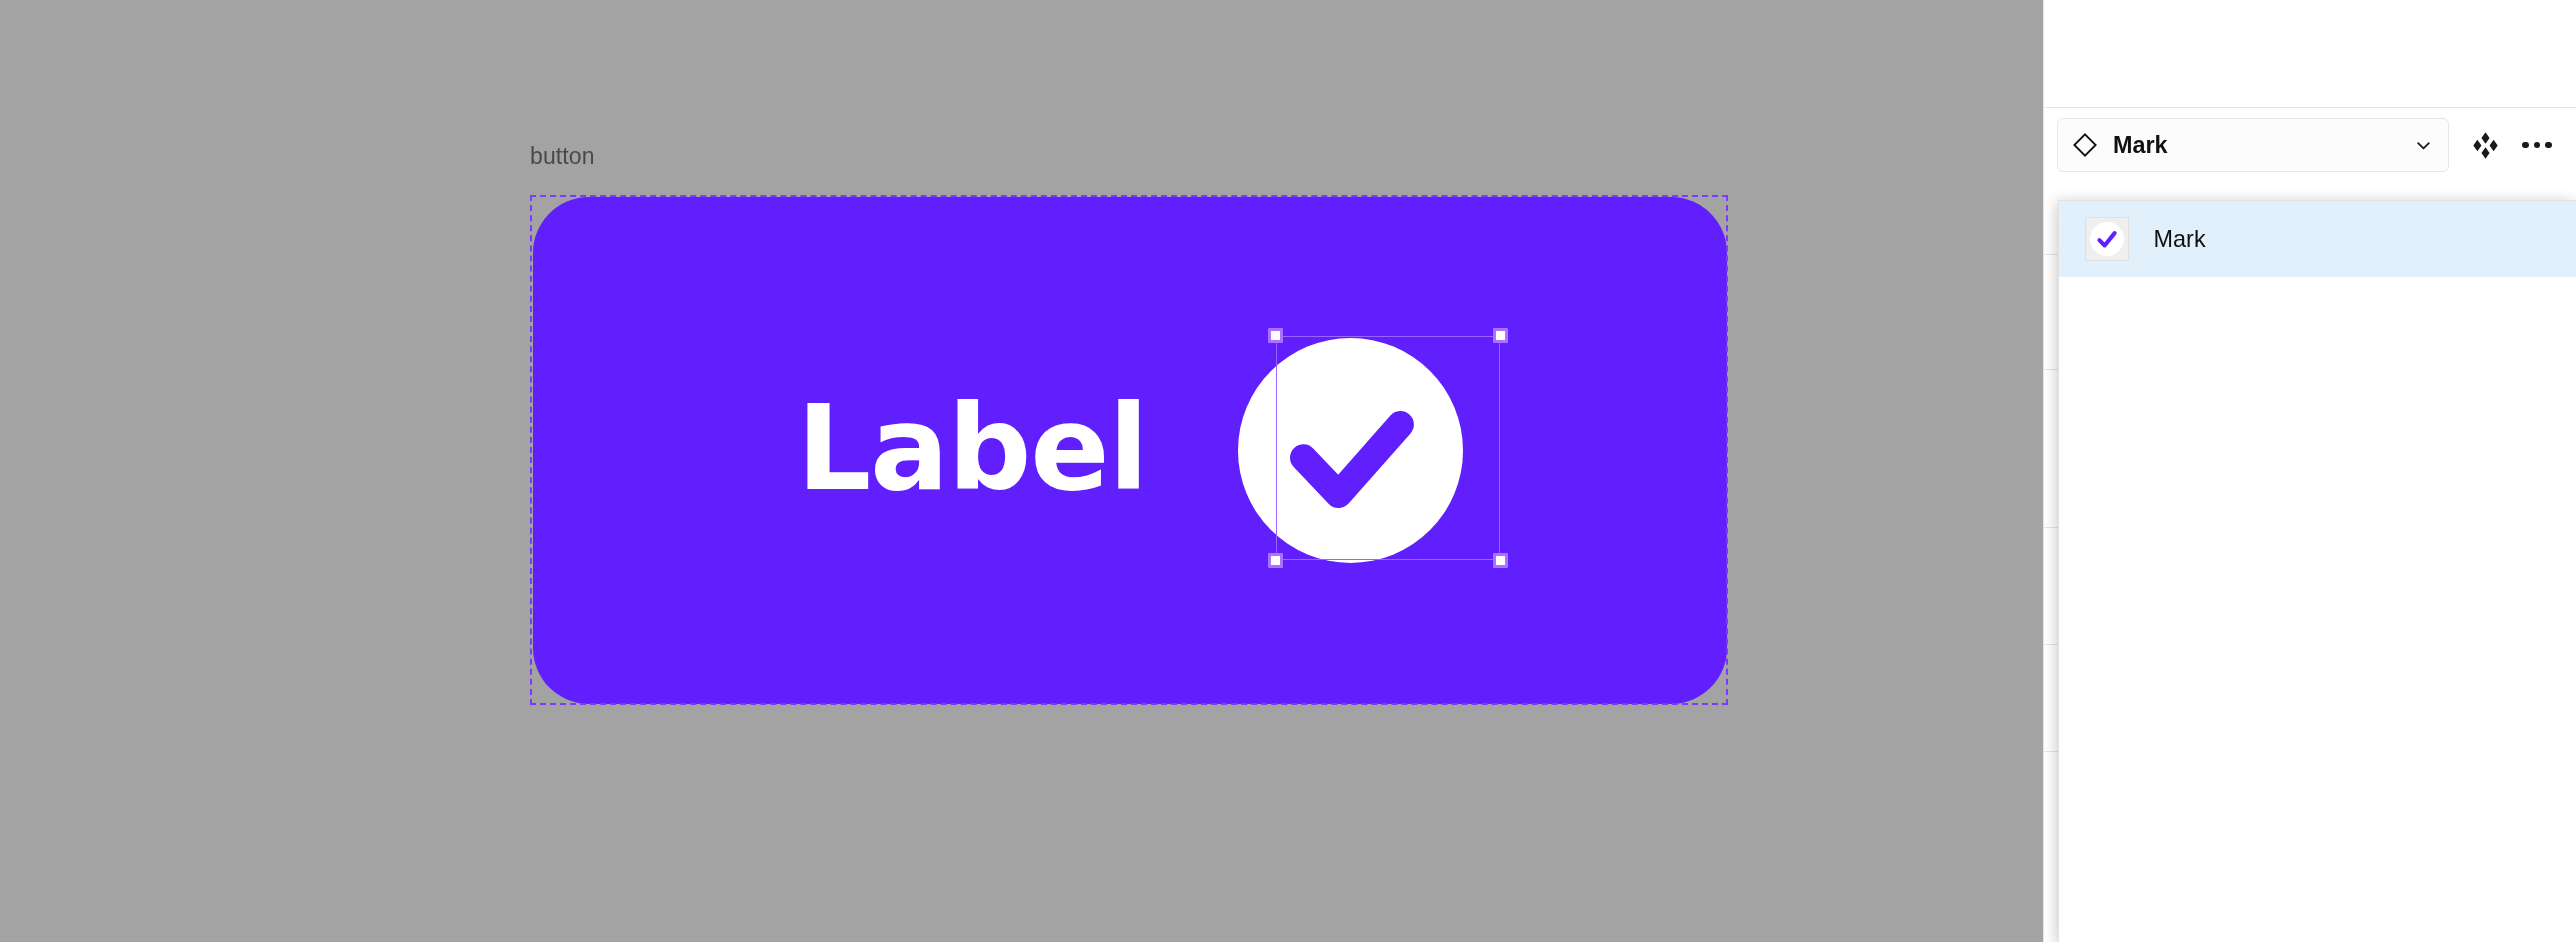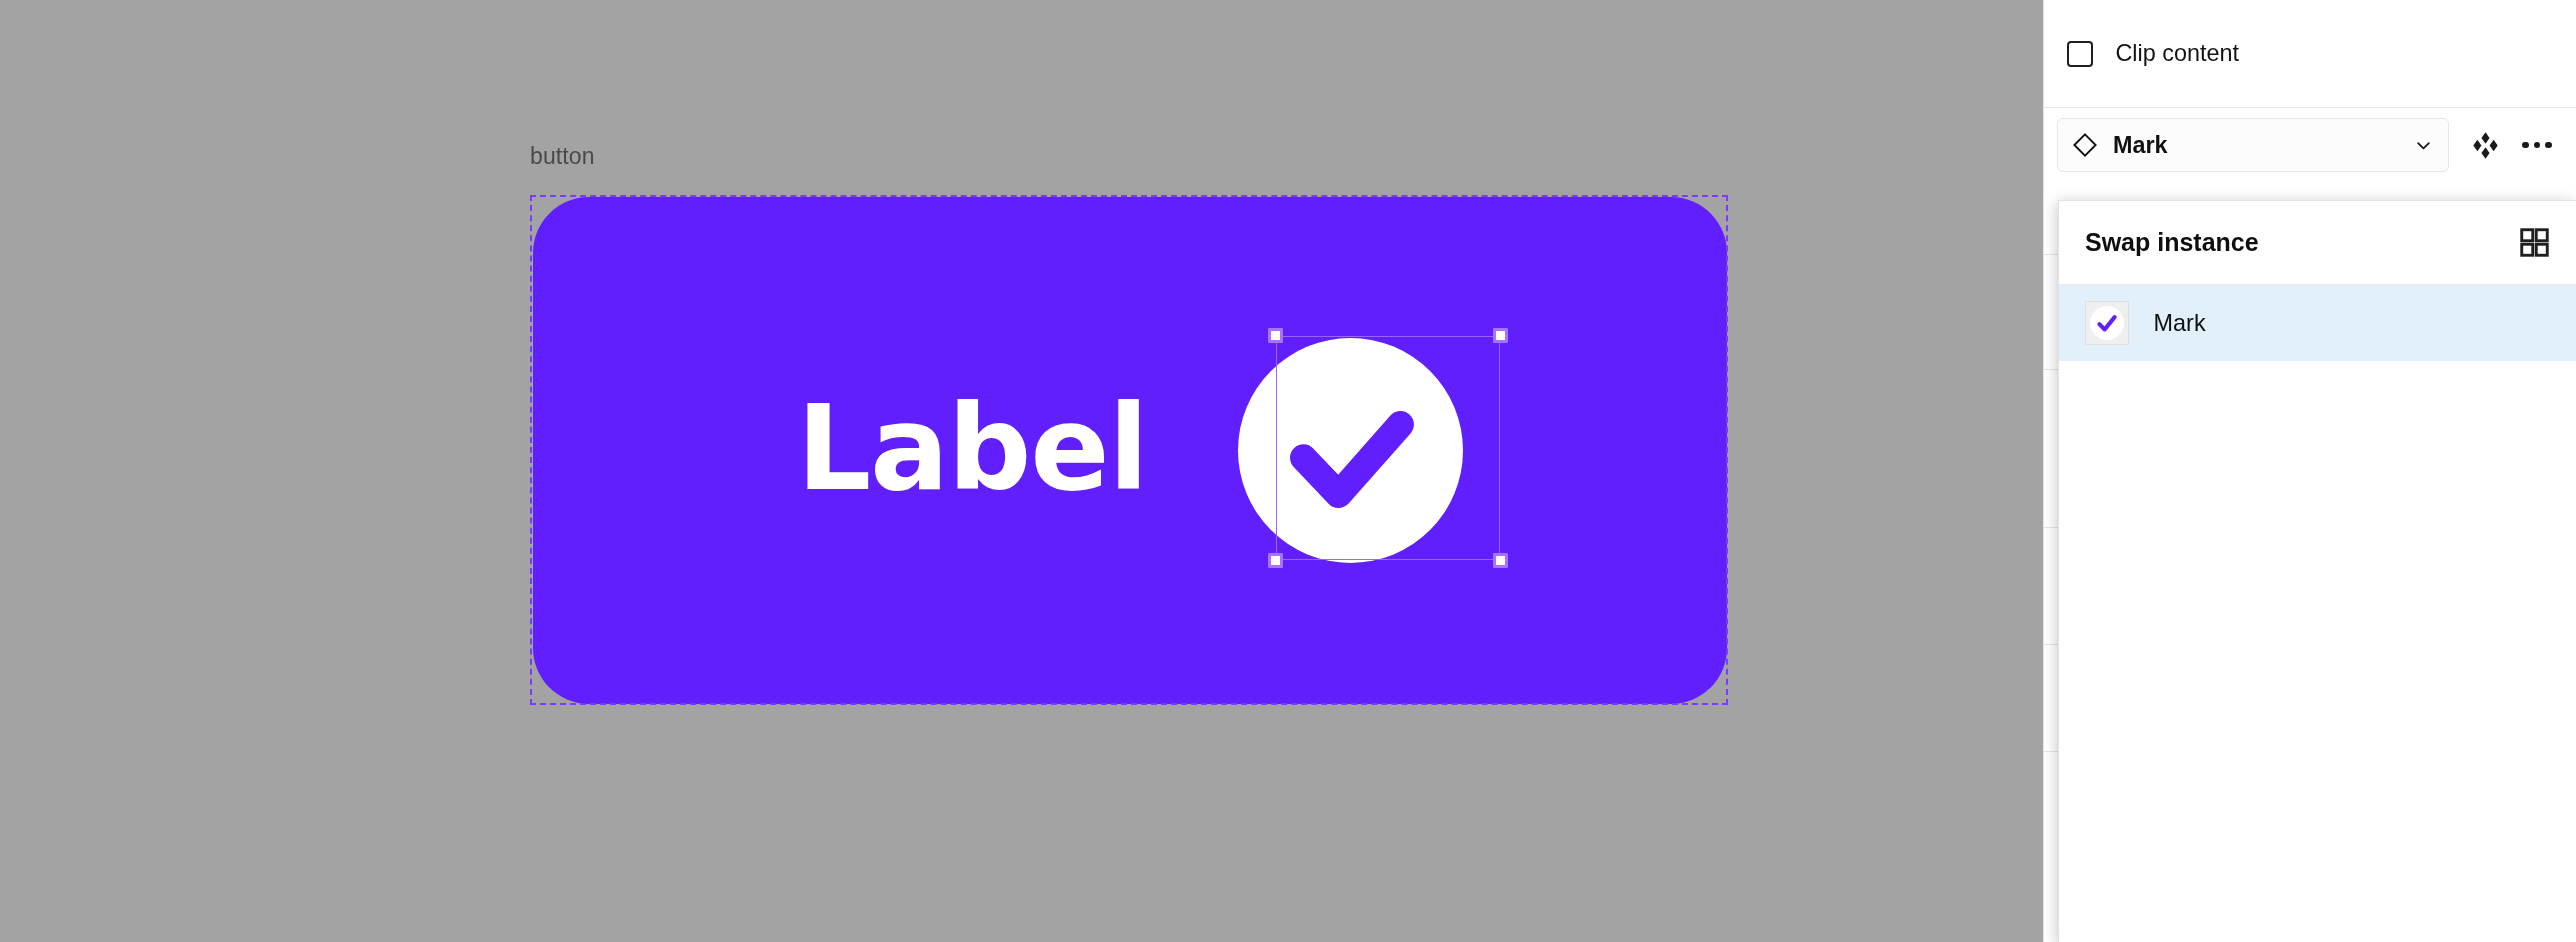--- a/index.html
+++ b/index.html
@@ -335,24 +335,20 @@
 
   <div id="right-panel">
 
     <div class="panel-divider" style="top:107px;"></div>
     <div class="panel-divider" style="top:254px;"></div>
     <div class="panel-divider" style="top:369px;"></div>
     <div class="panel-divider" style="top:527px;"></div>
     <div class="panel-divider" style="top:644px;"></div>
     <div class="panel-divider" style="top:751px;"></div>
 
-    <div id="clip-row">
-      <div id="clip-checkbox"></div>
-      <div id="clip-label">Clip content</div>
-    </div>
 
     <div id="instance-row">
 
       <div id="instance-select">
         <svg id="instance-diamond" viewBox="0 0 44 44">
           <path d="M22 4 L40 22 L22 40 L4 22 Z" fill="none" stroke="#111111" stroke-width="3.2"></path>
         </svg>
         <div id="instance-name">Mark</div>
         <svg id="instance-chevron" viewBox="0 0 32 32">
           <path d="M7 12 L16 21 L25 12" fill="none" stroke="#1a1a1a" stroke-width="3" stroke-linecap="round" stroke-linejoin="round"></path>
@@ -369,29 +365,20 @@
       <div id="more-icon-btn">
         <i></i>
         <i></i>
         <i></i>
       </div>
     </div>
   </div>
 
   <div id="swap-popover">
 
-    <div id="popover-header">
-      <div id="popover-title">Swap instance</div>
-      <svg id="grid-view-btn" viewBox="0 0 50 50">
-        <rect x="3" y="3" width="19" height="19" fill="none" stroke="#1f1f1f" stroke-width="5"></rect>
-        <rect x="28" y="3" width="19" height="19" fill="none" stroke="#1f1f1f" stroke-width="5"></rect>
-        <rect x="3" y="28" width="19" height="19" fill="none" stroke="#1f1f1f" stroke-width="5"></rect>
-        <rect x="28" y="28" width="19" height="19" fill="none" stroke="#1f1f1f" stroke-width="5"></rect>
-      </svg>
-    </div>
 
 
 
     <div class="component-row">
       <div class="component-thumb">
         <div class="component-thumb-circle">
           <svg viewBox="0 0 58 58" style="width:34px;height:34px;display:block;">
             <path d="M16 31 L25 40 L42 19" fill="none" stroke="#611ffe" stroke-width="7" stroke-linecap="round" stroke-linejoin="round"></path>
           </svg>
         </div>

